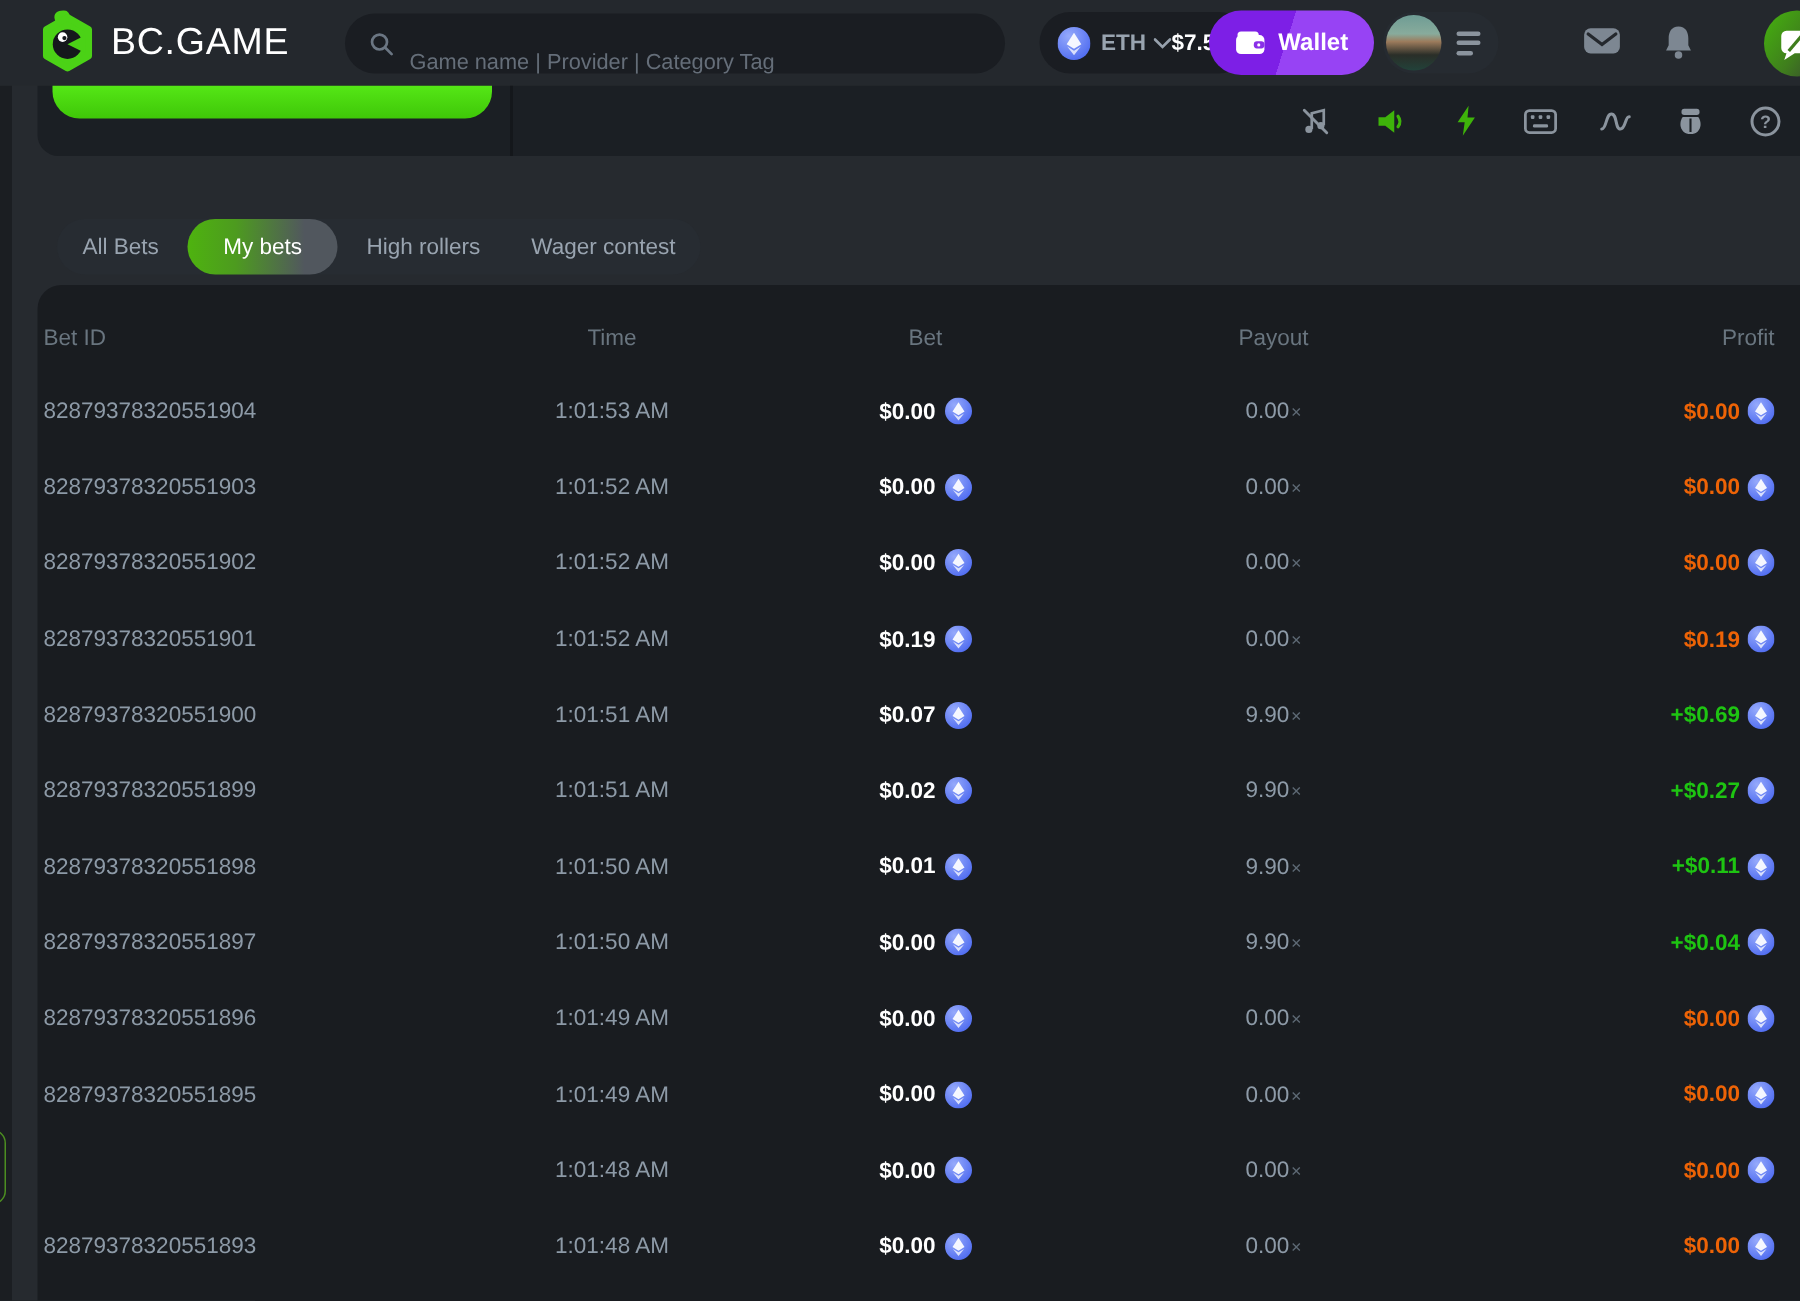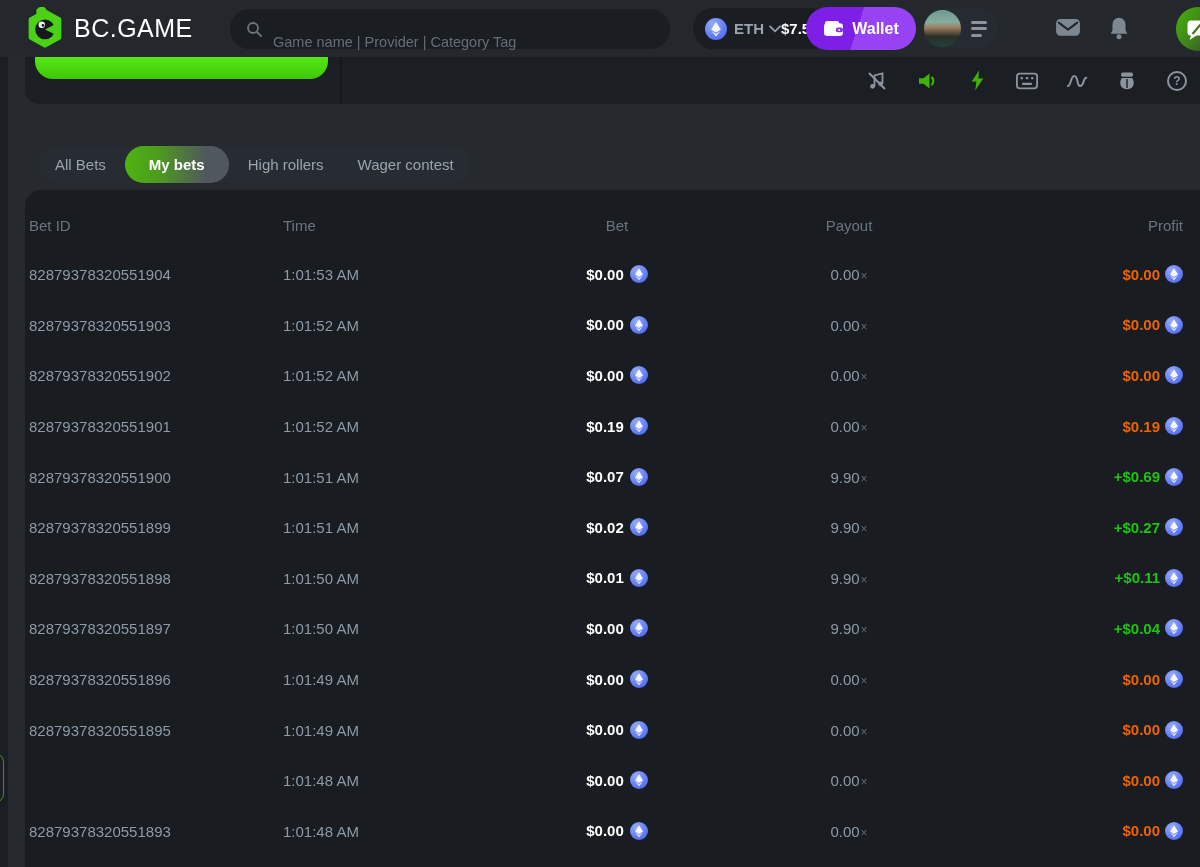--- a/index.html
+++ b/index.html
@@ -50,31 +50,31 @@
   .left-strip { position:absolute; left:0; top:57px; width:8px; height:810px; background:#1b1e22; }
   .side-fragment { position:absolute; left:-15px; top:753px; width:19px; height:50px;
     border:1.5px solid #4c8d21; border-radius:9px; }
 
   
   .tabs { position:absolute; left:38px; top:146px; height:37px; background:#272c32; border-radius:19px;
     display:inline-flex; align-items:center; }
   .tab { height:37px; display:flex; align-items:center; padding:0 17px; color:#99a4b0; font-size:15px;
     border-radius:19px; cursor:pointer; white-space:nowrap; }
   .tab.active { background:linear-gradient(90deg,#4eb30f 0%,#4d9b1f 32%,#51575e 78%);
-    color:#fff; font-weight:bold; padding:0 24px; margin:0 2px; }
+    color:#fff; font-weight:normal; padding:0 24px; margin:0 2px; }
 
   
   .bets-table { position:absolute; left:25px; top:190px; width:1175px; height:677px; background:#191c20;
     border-radius:16px 0 0 0; }
   .t-head { position:relative; height:59px; }
   .t-head .cell { color:#69757f; font-size:15px; top:27px; transform:none; }
   .t-row { position:relative; height:50.6px; cursor:pointer; }
   .cell { position:absolute; top:50%; transform:translateY(-50%); font-size:15px; color:#8d9aa7; }
   .c1 { left:4px; width:300px; text-align:left; }
-  .c2 { left:258px; width:250px; text-align:left; }
+  .c2 { left:258px; width:250px; text-align:center; }
   .c3 { left:492px; width:200px; top:0; height:100%; transform:none; display:flex;
         align-items:center; justify-content:center; gap:6px; }
   .c4 { left:724px; width:200px; text-align:center; }
   .c5 { left:958px; width:200px; top:0; height:100%; transform:none; display:flex;
         align-items:center; justify-content:flex-end; gap:5px; }
   .c3 b { color:#fff; font-size:15px; }
   .x-mark { font-size:12px; color:#5d6974; margin-left:1px; }
   .c5.loss b { color:#ed6306; }
   .c5.win b { color:#1ec412; }
   .coin { width:18px; height:18px; flex:0 0 18px; }

